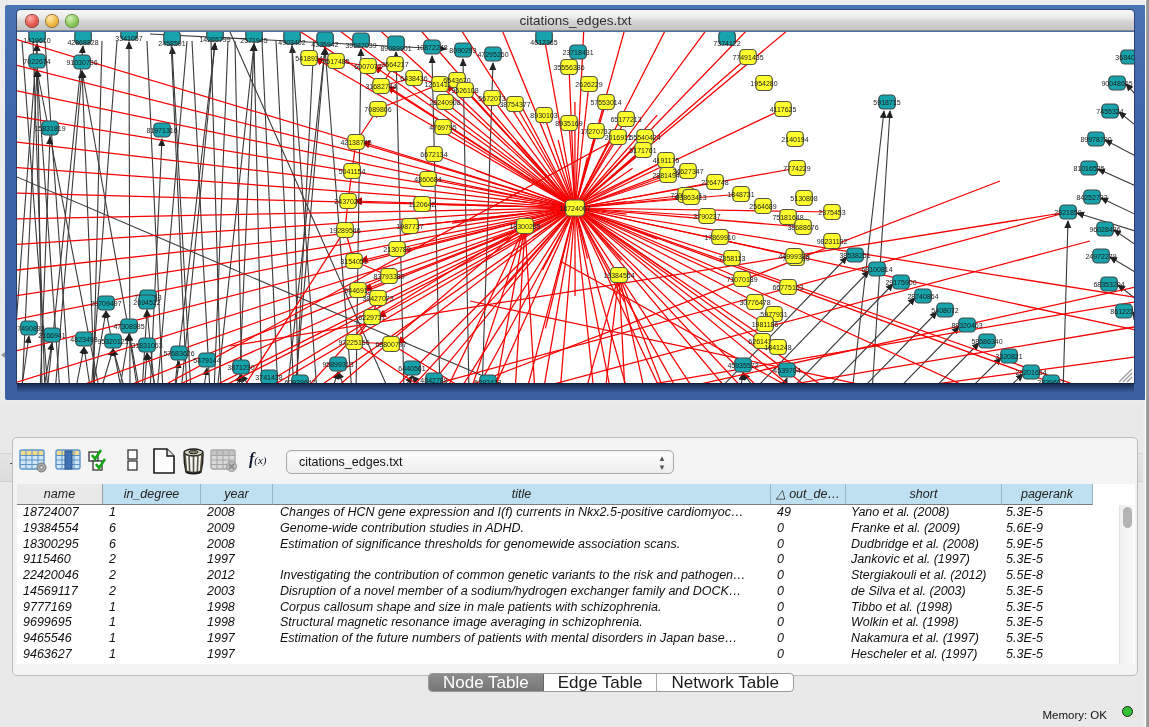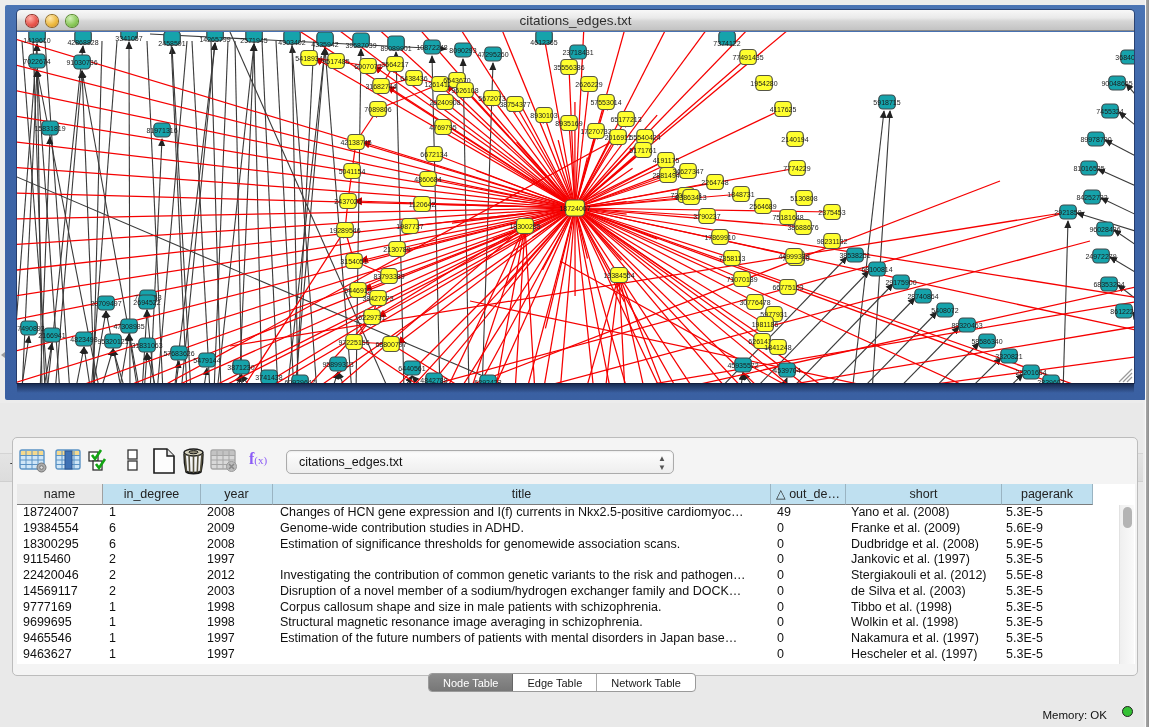--- a/index.html
+++ b/index.html
@@ -32,21 +32,21 @@
 #grip{position:absolute;left:569px;top:-4px}
 #box{position:absolute;left:12px;top:34px;width:1126px;height:239px;
  background:#f4f4f4;border:1px solid #bcbcbc;border-radius:5px;}
 
 .icon{position:absolute;top:10px}
 #dd{position:absolute;left:273px;top:12px;width:388px;height:24px;background:linear-gradient(180deg,#fdfdfd,#eee);
  border:1px solid #ababab;border-radius:5px;box-shadow:inset 0 1px 2px rgba(0,0,0,.08);}
 #dd .txt{position:absolute;left:12px;top:4px;font-size:12.5px;color:#111}
 #dd .ud{position:absolute;right:7px;top:3px;font-size:8px;color:#555;line-height:9px}
 
-#tbl{position:absolute;left:4px;top:46px;width:1118px;height:180px;background:#fff;}
+#tbl{position:absolute;left:4px;top:46px;width:1118px;height:180px;background:#fff;font-style:italic;}
 #thead{position:absolute;left:0;top:0;height:21px;width:1076px;}
 .th{position:absolute;top:0;height:21px;background:#bfe0f0;border-right:1px solid #9ab4c2;
  border-bottom:1px solid #7c7c7c;font-size:12.5px;color:#222;text-align:center;line-height:21px}
 #th1{left:0;width:86px;background:#e9e9e9;border-right:1px solid #a0a0a0}
 #th2{left:86px;width:98px}
 #th3{left:184px;width:72px}
 #th4{left:256px;width:498px}
 #th5{left:754px;width:75px}
 #th6{left:829px;width:156px}
 #th7{left:985px;width:91px}
@@ -55,21 +55,21 @@
 .c{position:absolute;top:0;height:15.75px;font-size:12.5px;color:#101010;line-height:15.5px;overflow:hidden}
 .c1{left:6px;width:80px}.c2{left:92px;width:92px}.c3{left:190px;width:66px}
 .c4{left:263px;width:490px}.c5{left:760px;width:69px}.c6{left:834px;width:150px}
 .c7{left:989px;width:87px}
 #vsb{position:absolute;right:1px;top:21px;width:15px;height:159px;
  background:linear-gradient(90deg,#efefef,#fafafa);border-left:1px solid #e2e2e2}
 #vthumb{position:absolute;left:3px;top:2px;width:9px;height:21px;background:#b4b4b4;border-radius:5px}
 
 #tabs{position:absolute;left:428px;top:270px;height:19px;border:1px solid #9a9a9a;
  border-radius:4px;overflow:hidden;background:#fff;display:flex}
-.tab{font-size:11px;line-height:18px;padding:0 14px;color:#1a1a1a;border-right:1px solid #aaa}
+.tab{font-size:17px;line-height:18px;padding:0 14px;color:#1a1a1a;border-right:1px solid #aaa}
 .tab.on{background:linear-gradient(180deg,#8c8c8c,#777);color:#fff;border-right:1px solid #666}
 .tab:last-child{border-right:none}
 
 #mem{position:absolute;right:36px;top:306px;font-size:11.5px;color:#111}
 #memdot{position:absolute;right:10px;top:303px;width:11px;height:11px;border-radius:50%;
  background:#35c135;border:1.2px solid #222}
 
 #rstrip{position:absolute;right:0;top:0;width:3px;height:727px;
  background:linear-gradient(90deg,#a8a8a8,#8f8f8f);}
 #rlight{position:absolute;right:3px;top:0;width:1px;height:727px;background:#fafafa;}
@@ -735,21 +735,21 @@
           <line x1="1" y1="7.5" x2="25" y2="7.5"></line>
  <line x1="1" y1="12" x2="25" y2="12"></line>
           <line x1="1" y1="16.5" x2="25" y2="16.5"></line>
  <line x1="7" y1="3" x2="7" y2="21"></line>
           <line x1="13" y1="3" x2="13" y2="21"></line>
           <line x1="19" y1="3" x2="19" y2="21"></line>
         </g>
  <circle cx="21.5" cy="18.5" r="5" fill="#bdbdbd" stroke="#9a9a9a"></circle>
  <path d="M19,16 L24,21 M24,16 L19,21" stroke="#888" stroke-width="1.6"></path>
 </svg>
-<div class="icon" style="left:236px;top:12px;font-size:16px;color:#8b5cf6;font-family:'Liberation Serif',serif"><b>f</b><span style="font-size:11px">(x)</span></div>
+<div class="icon" style="left:236px;top:12px;font-size:16px;font-style:italic;color:#0f172a;font-family:'Liberation Serif',serif"><b>f</b><span style="font-size:11px">(x)</span></div>
 
   <div id="dd">
         <span class="txt">citations_edges.txt</span>
    <span class="ud">▲<br>▼</span>
       </div>
   <div id="tbl">
    <div id="thead">
     <div class="th" id="th1">name</div>
     <div class="th" id="th2">in_degree</div>
     <div class="th" id="th3">year</div>

